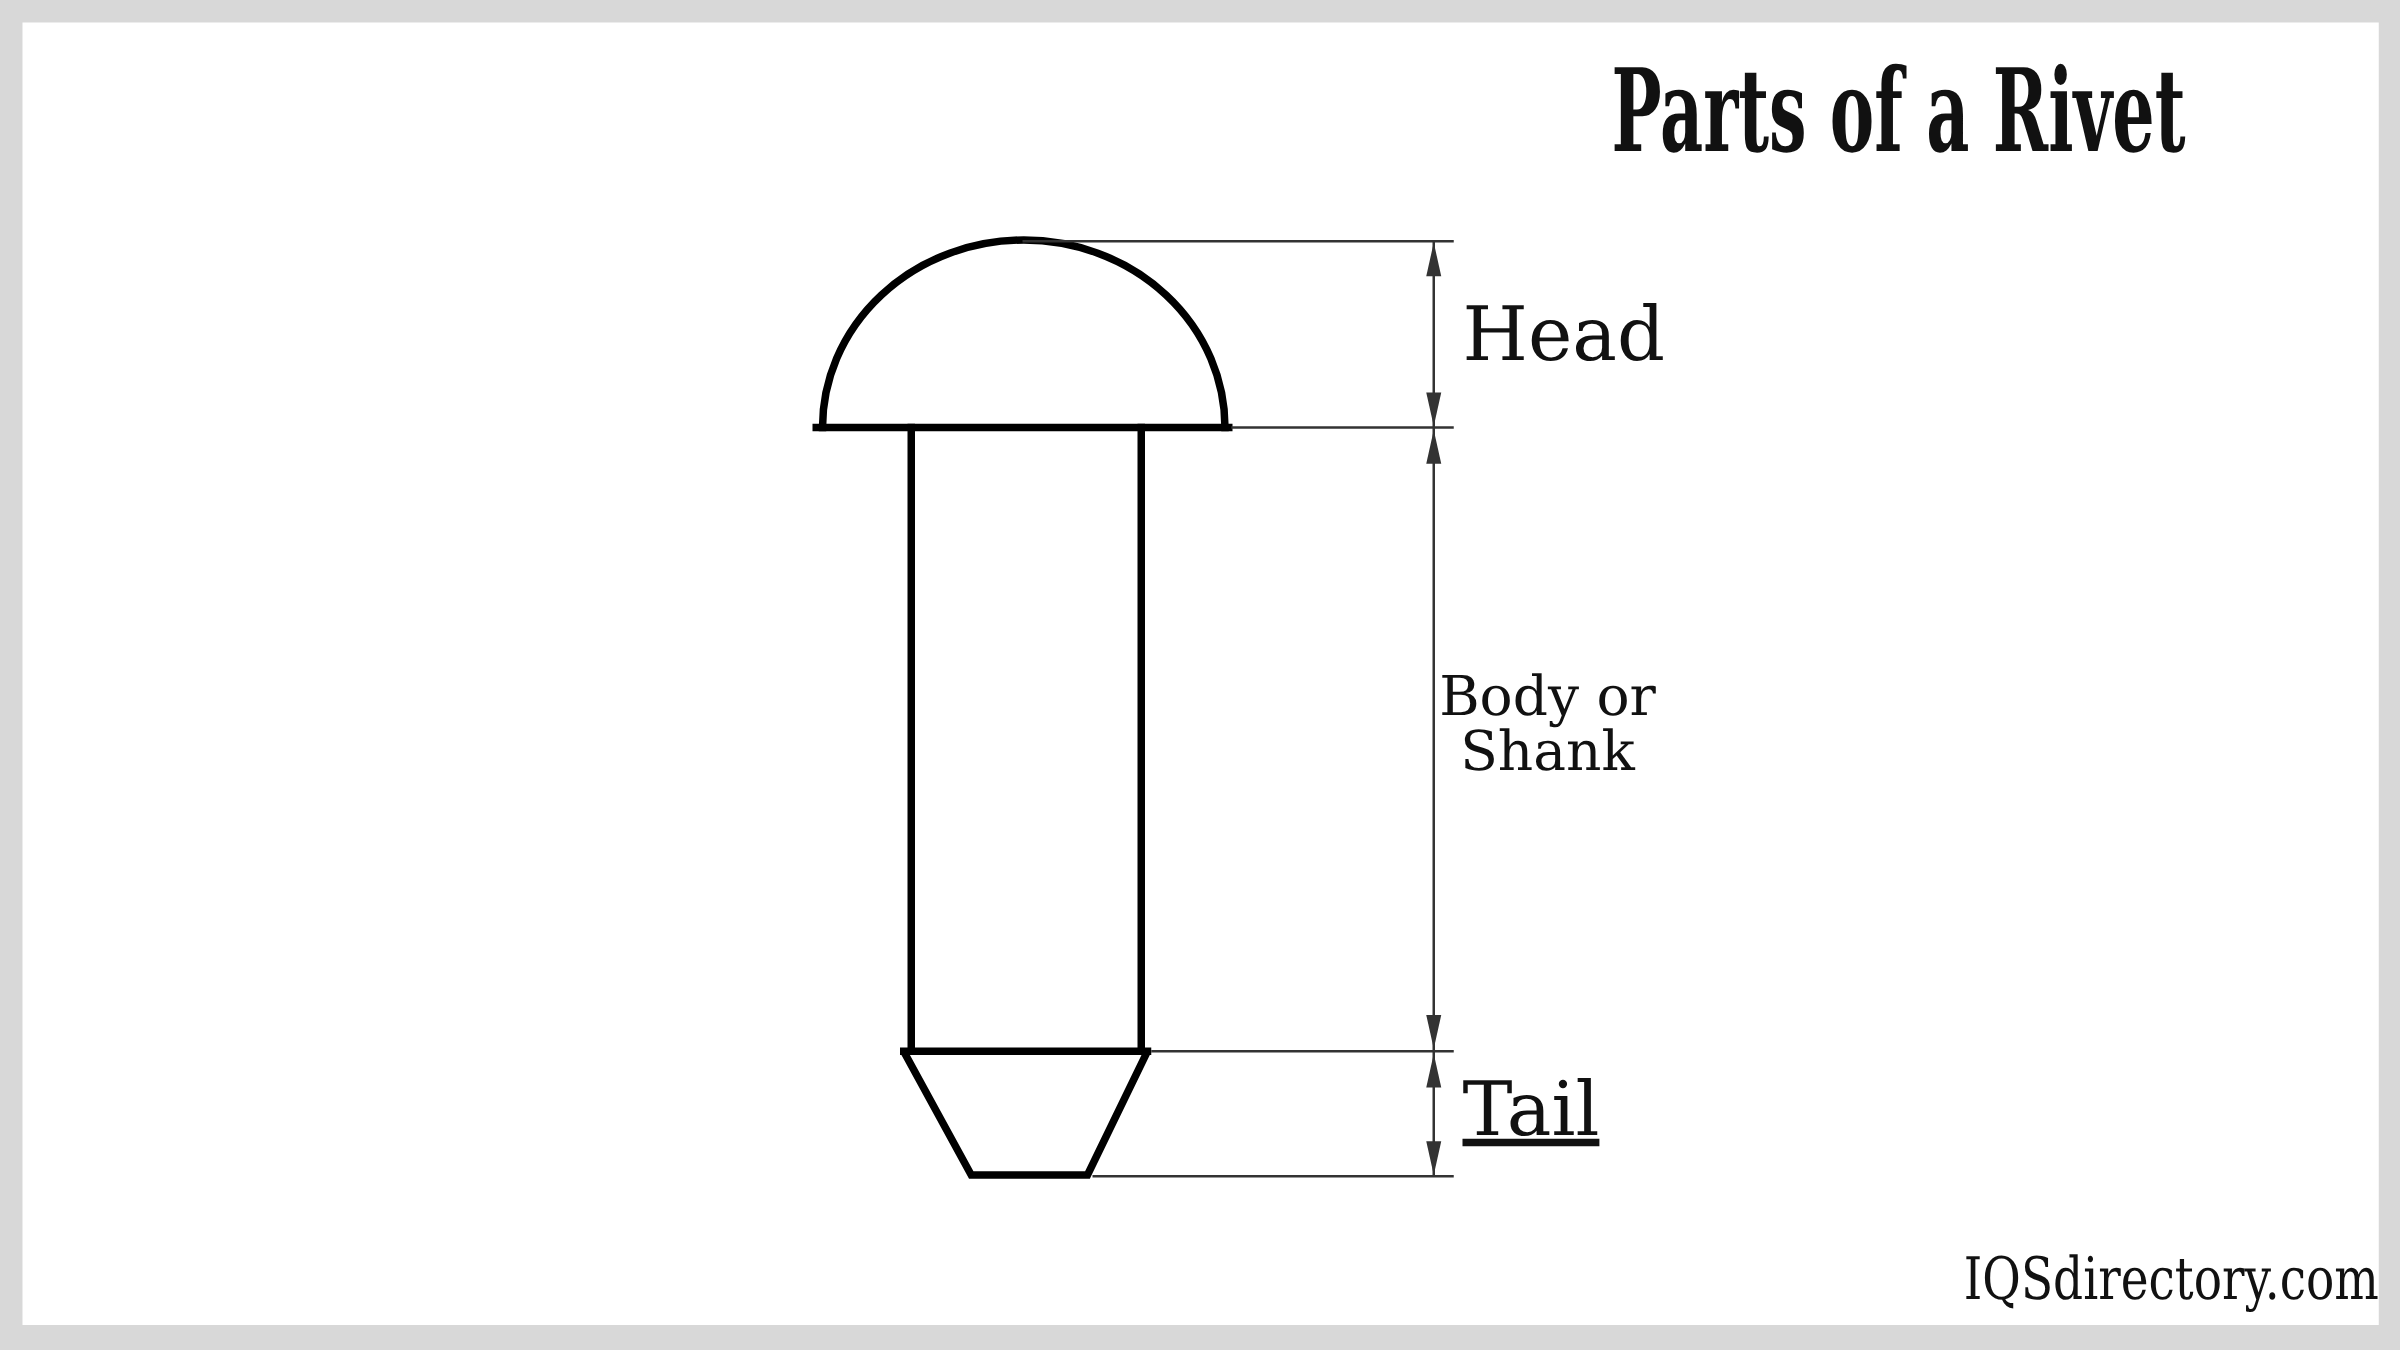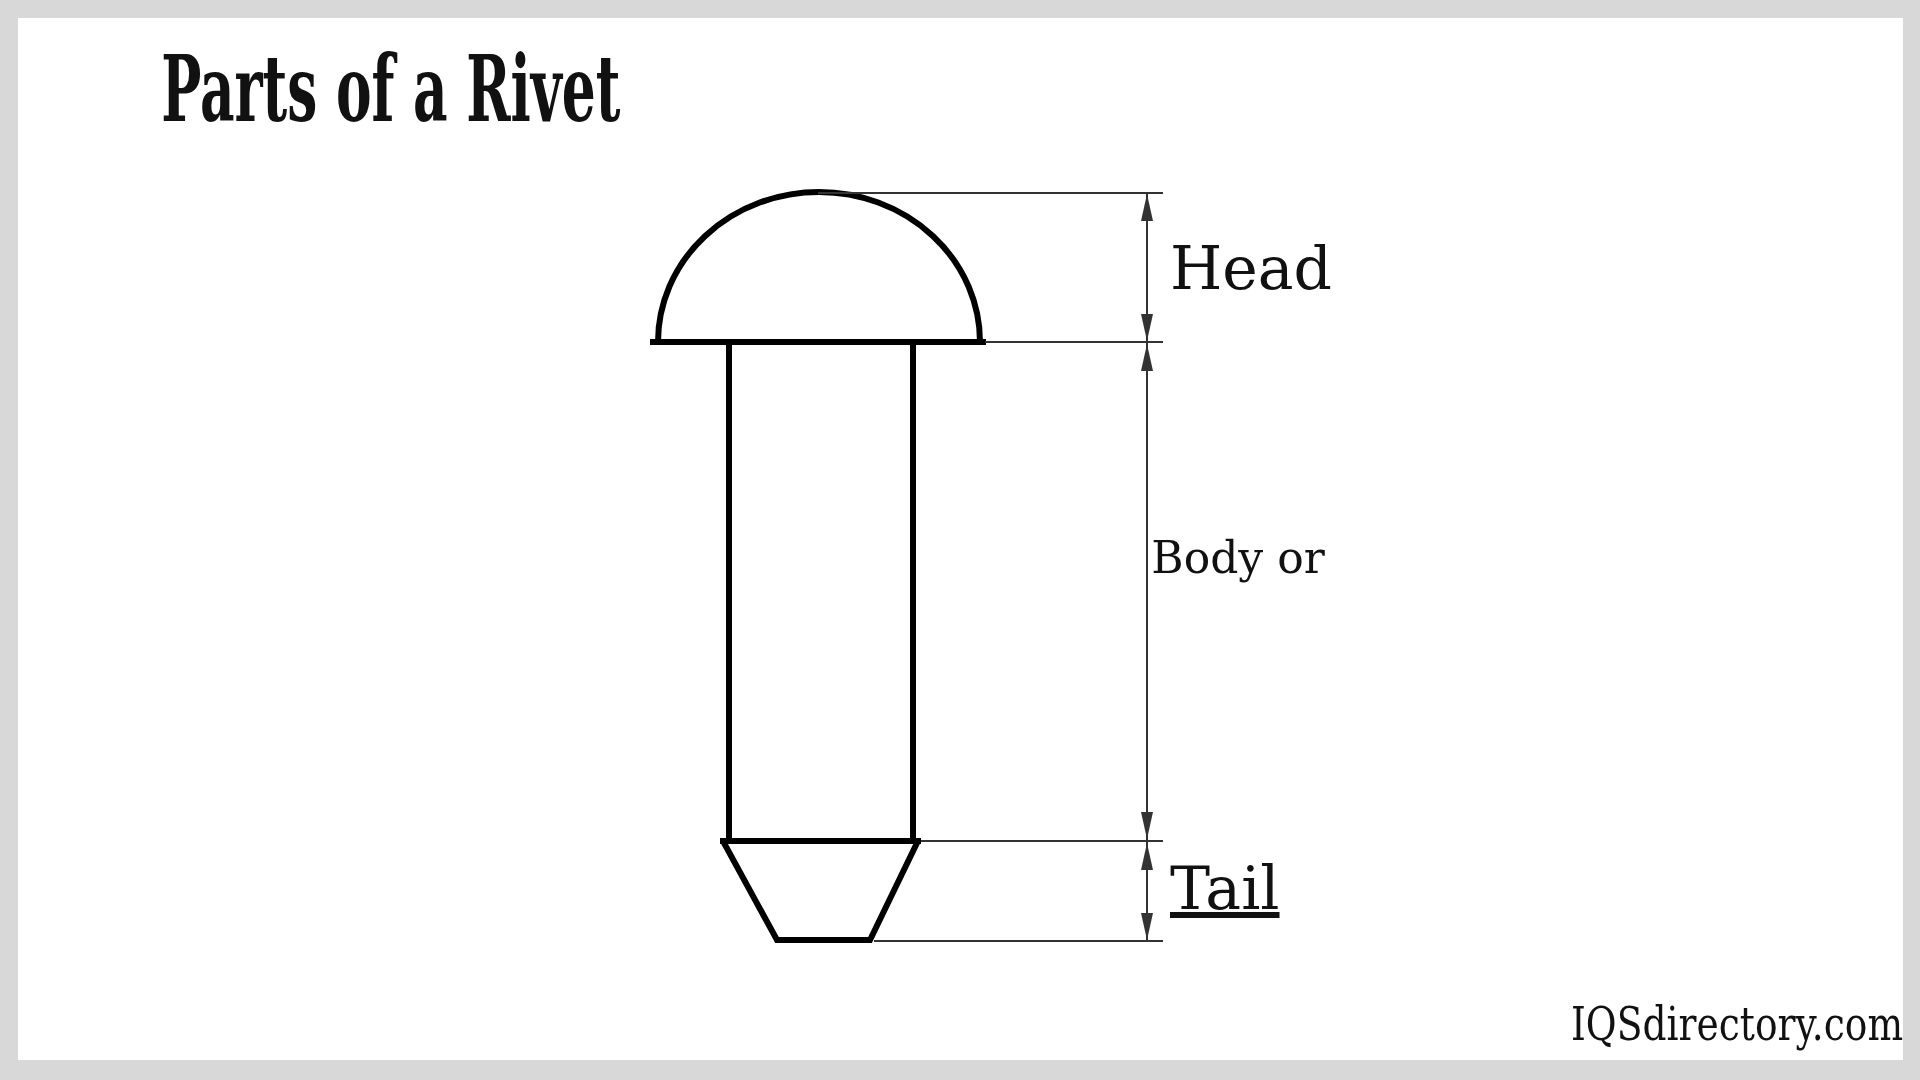--- a/index.html
+++ b/index.html
@@ -22,21 +22,21 @@
     background:var(--canvas);
   }
   .diagram-svg{
     position:absolute;left:0;top:0;width:1920px;height:1080px;
   }
   .outline{stroke:var(--outline);stroke-width:6;fill:none;stroke-linecap:square;}
   .dim{stroke:var(--dimension-line);stroke-width:2;fill:none;}
   .dim-arrow{fill:var(--dimension-line);stroke:none;}
   .page-title{
     position:absolute;left:0;right:0;top:43px;
-    text-align:left;font-size:92px;line-height:1;font-weight:bold;
+    text-align:right;font-size:92px;line-height:1;font-weight:bold;
     color:var(--text);white-space:nowrap;
   }
   .page-title .condense{
     display:inline-block;
     transform:translateX(-5px) scaleX(0.58);
     transform-origin:50% 50%;
   }
   .part-label{
     position:absolute;font-size:60px;line-height:1;color:var(--text);
     white-space:nowrap;
@@ -95,19 +95,20 @@
     <path class="dim" d="M 1147 841 V 941"></path>
     <polygon class="dim-arrow" points="1147,843 1141,870 1153,870"></polygon>
     <polygon class="dim-arrow" points="1147,940 1141,913 1153,913"></polygon>
   </g>
 </svg>
 
 <div class="part-label label-head">Head</div>
 
 <div class="part-label label-body">
   <div>Body or</div>
+  <div>Shank</div>
 </div>
 
 <div class="part-label label-tail">Tail</div>
 
 <div class="watermark">
   <span class="condense">IQSdirectory.com</span>
 </div>
 
 </body></html>

